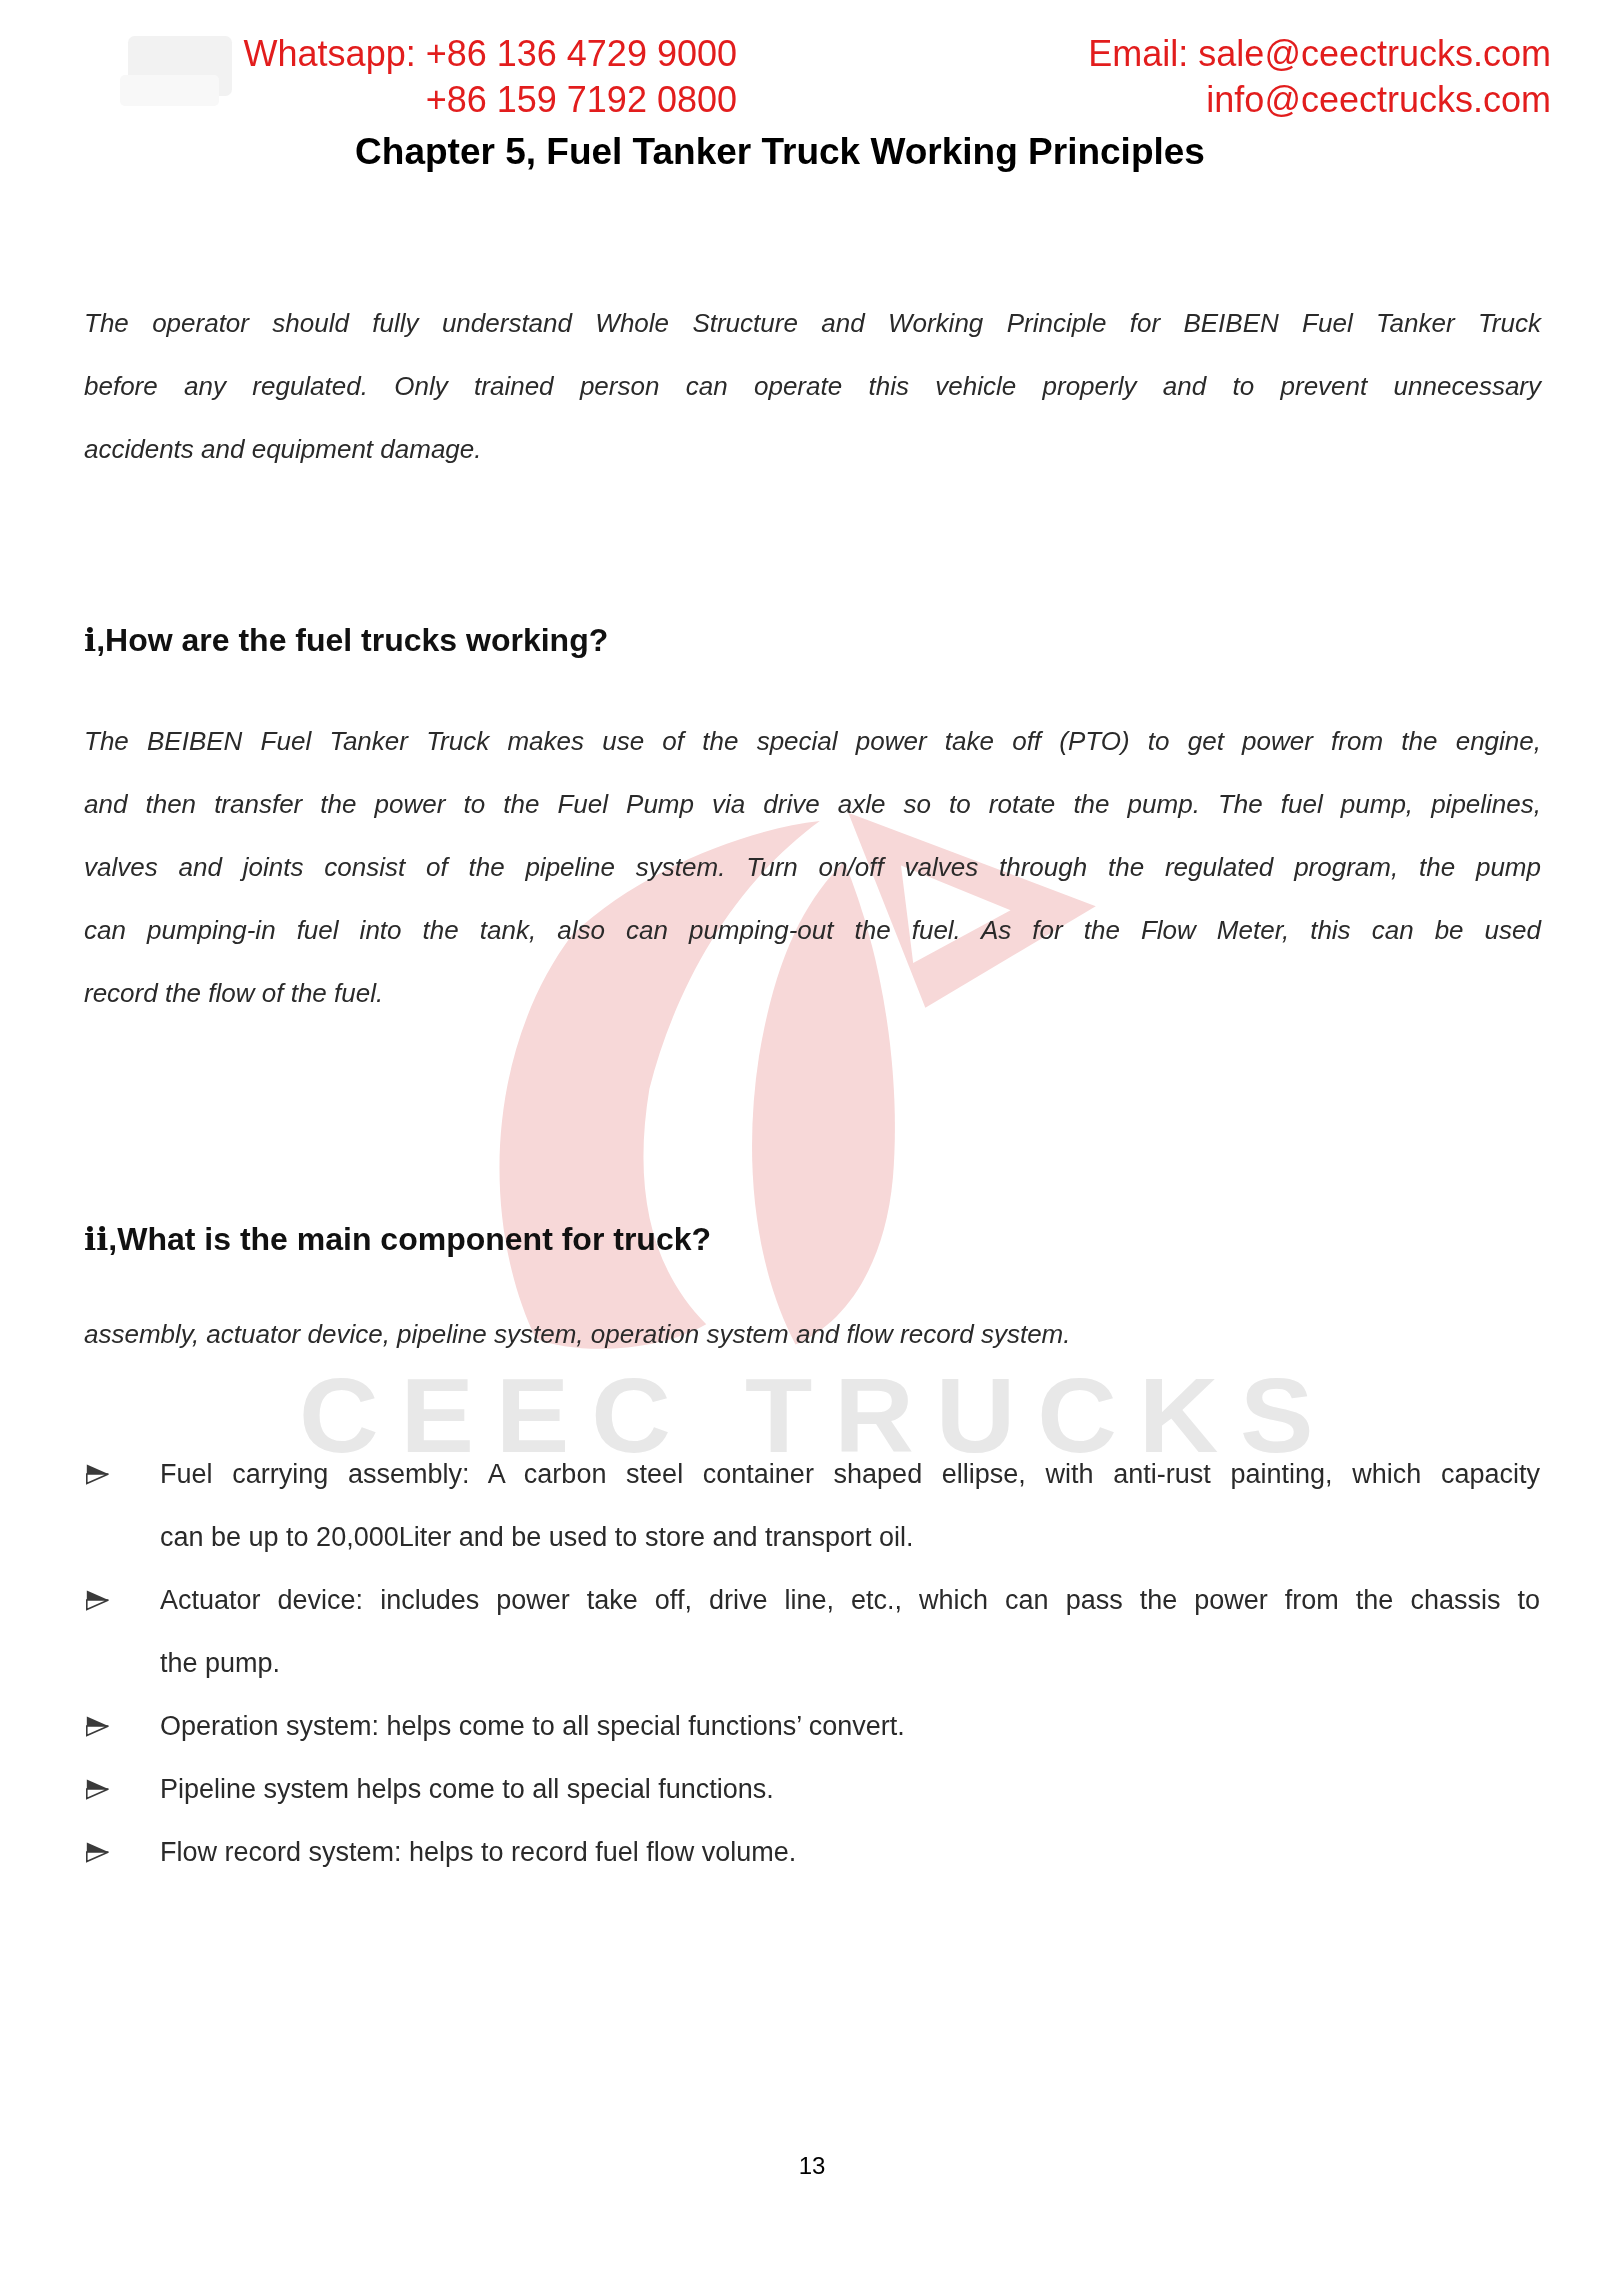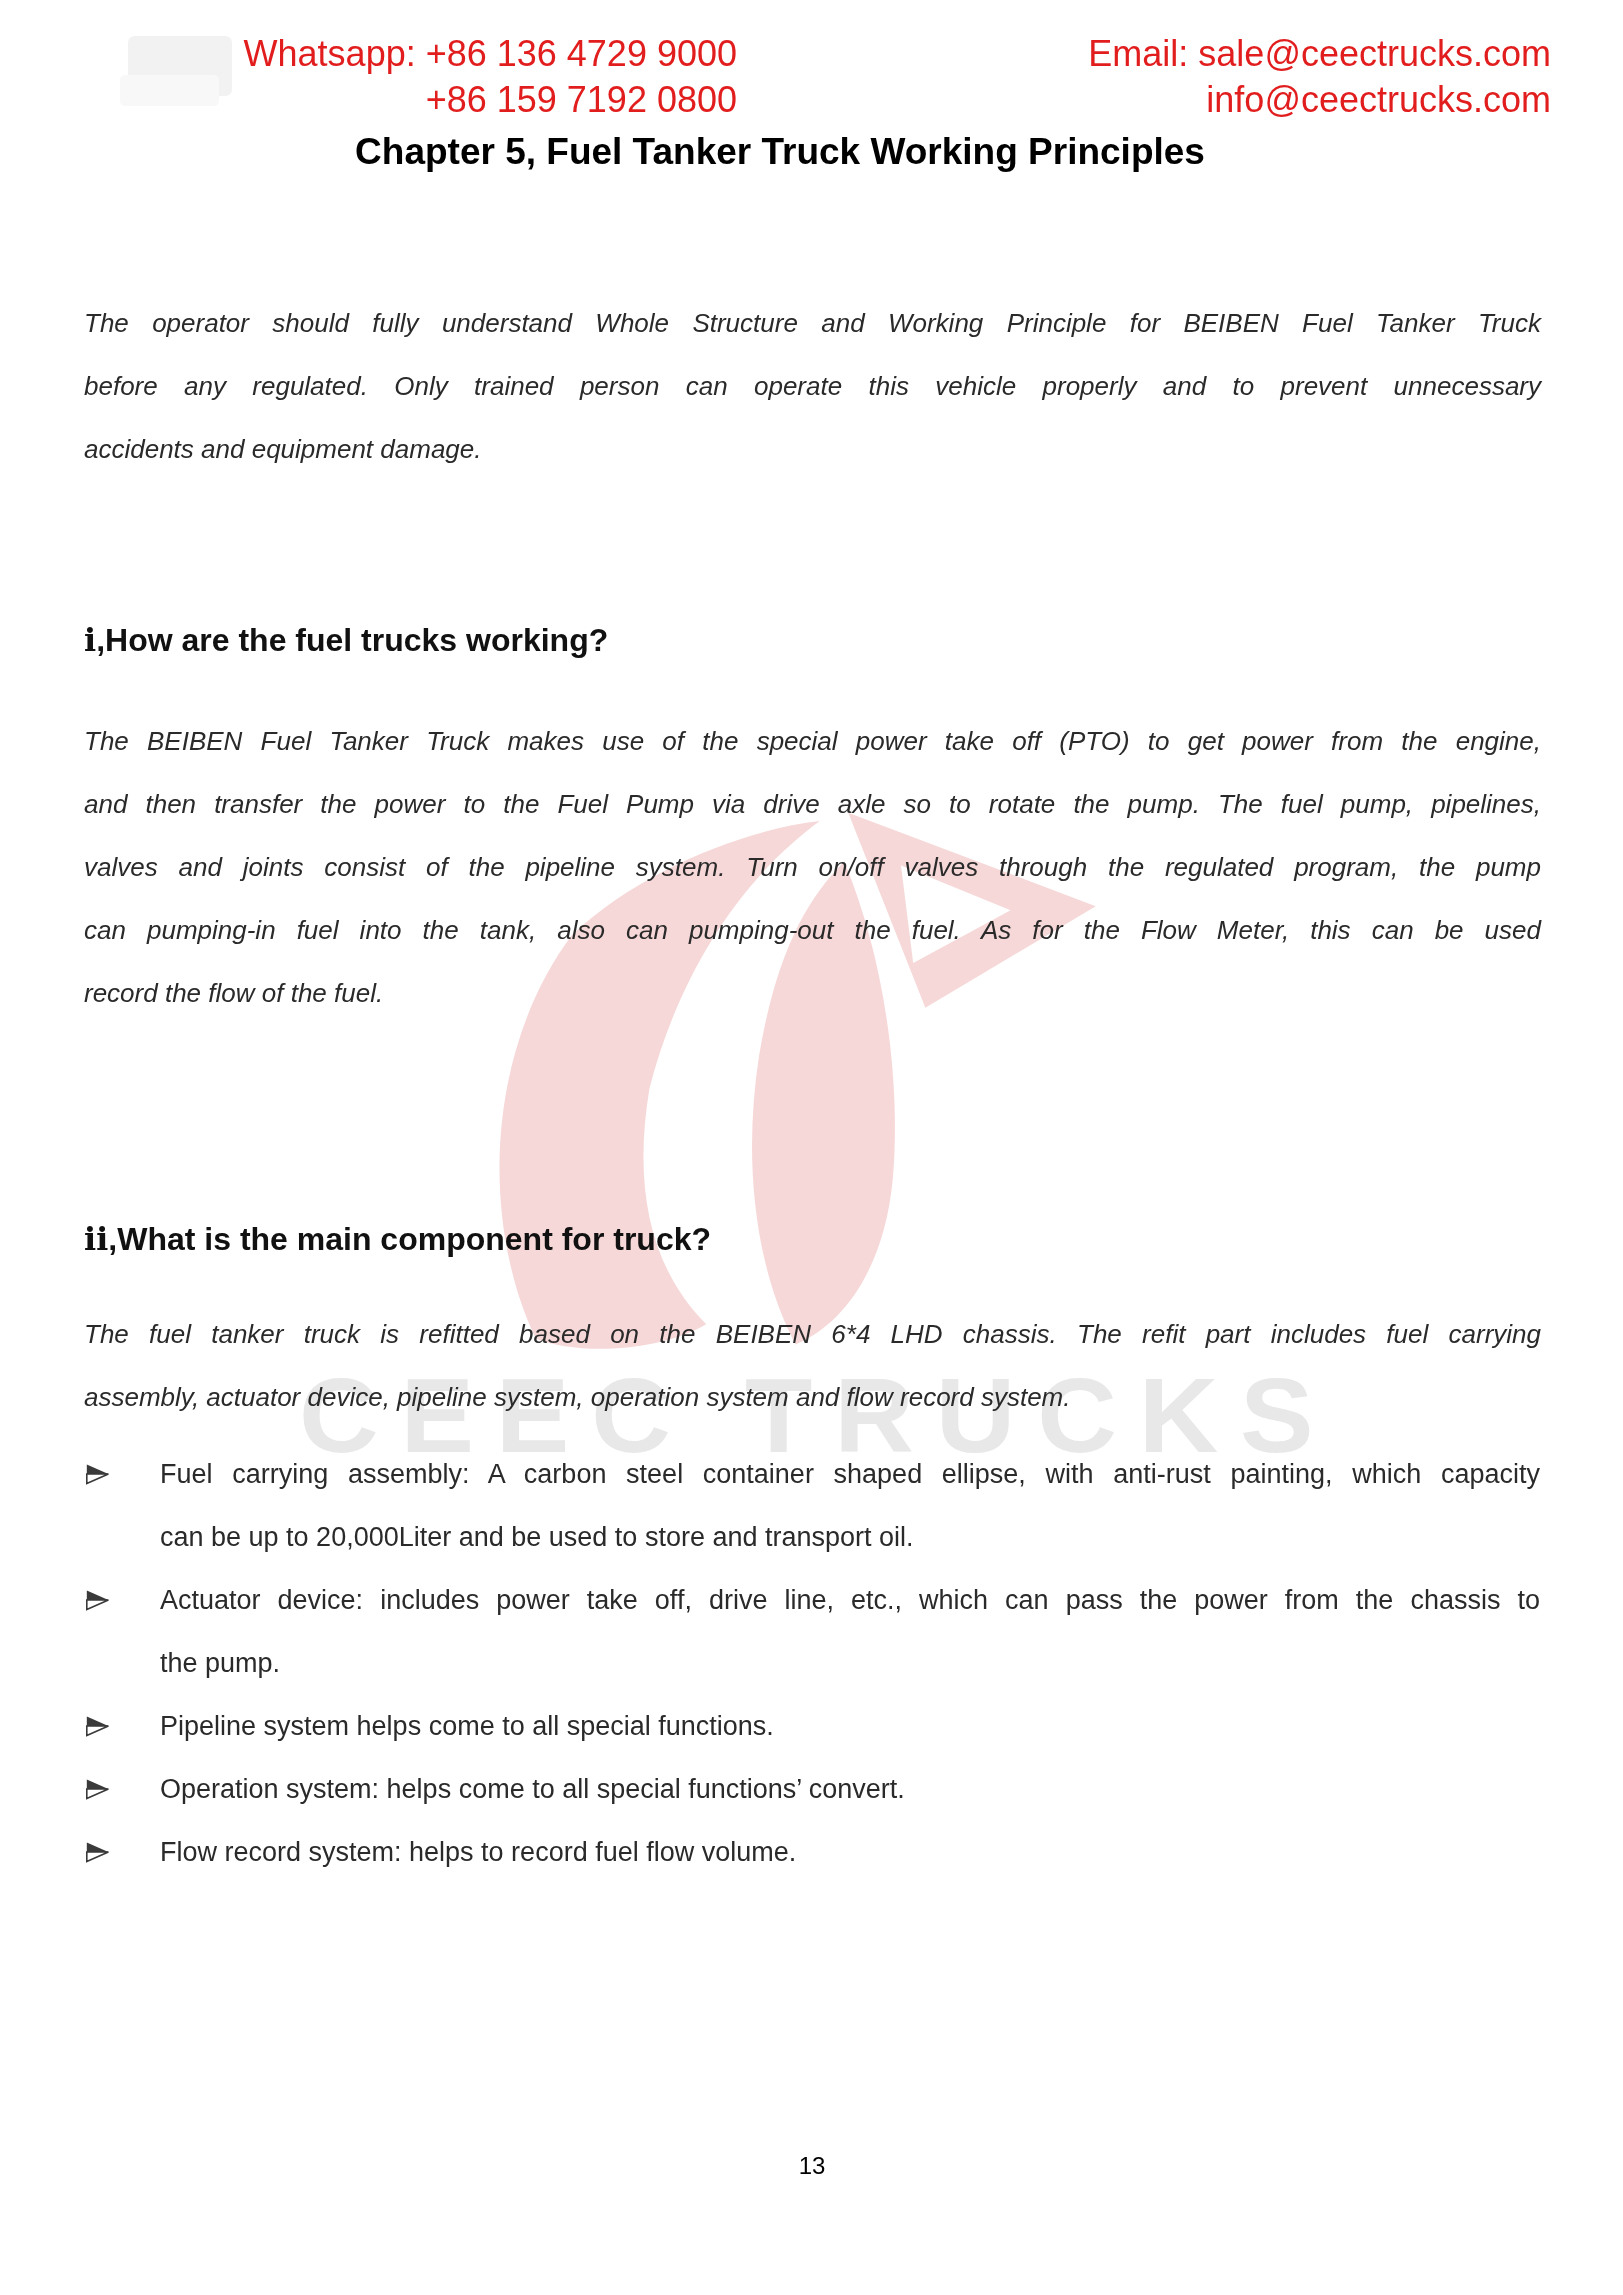--- a/index.html
+++ b/index.html
@@ -91,21 +91,20 @@
     <div class="tline jline">valves and joints consist of the pipeline system. Turn on/off valves through the regulated program, the pump</div>
     <div class="tline jline">can pumping-in fuel into the tank, also can pumping-out the fuel. As for the Flow Meter, this can be used</div>
     <div class="tline">record the flow of the fuel.</div>
   </div>
 
 <div class="abs layer sec-head sec2-head">
   <span class="numeral">ⅱ</span><span>,What is the main component for truck?</span>
 </div>
 
 <div class="abs layer body-block sec2-body">
-    <div class="tline jline">The fuel tanker truck is refitted based on the BEIBEN 6*4 LHD chassis. The refit part includes fuel carrying</div>
     <div class="tline">assembly, actuator device, pipeline system, operation system and flow record system.</div>
   </div>
 
 <div class="abs layer bullet-list">
   <div class="bullet">
     <div class="bmark">
       <svg width="28" height="24" viewBox="0 0 34 30">
           <polygon points="3,15 3,3 30,15" fill="#3a3a3a"></polygon>
           <polygon points="3,15 30,15 3,27" fill="#ffffff" stroke="#3a3a3a" stroke-width="2"></polygon>
         </svg>
@@ -128,32 +127,32 @@
       </div>
   </div>
   <div class="bullet">
     <div class="bmark">
       <svg width="28" height="24" viewBox="0 0 34 30">
           <polygon points="3,15 3,3 30,15" fill="#3a3a3a"></polygon>
           <polygon points="3,15 30,15 3,27" fill="#ffffff" stroke="#3a3a3a" stroke-width="2"></polygon>
         </svg>
     </div>
     <div class="bbody">
-        <div class="tline">Pipeline system helps come to all special functions.</div>
+        <div class="tline">Operation system: helps come to all special functions’ convert.</div>
       </div>
   </div>
   <div class="bullet">
     <div class="bmark">
       <svg width="28" height="24" viewBox="0 0 34 30">
           <polygon points="3,15 3,3 30,15" fill="#3a3a3a"></polygon>
           <polygon points="3,15 30,15 3,27" fill="#ffffff" stroke="#3a3a3a" stroke-width="2"></polygon>
         </svg>
     </div>
     <div class="bbody">
-        <div class="tline">Operation system: helps come to all special functions’ convert.</div>
+        <div class="tline">Pipeline system helps come to all special functions.</div>
       </div>
   </div>
   <div class="bullet">
     <div class="bmark">
       <svg width="28" height="24" viewBox="0 0 34 30">
           <polygon points="3,15 3,3 30,15" fill="#3a3a3a"></polygon>
           <polygon points="3,15 30,15 3,27" fill="#ffffff" stroke="#3a3a3a" stroke-width="2"></polygon>
         </svg>
     </div>
     <div class="bbody">

